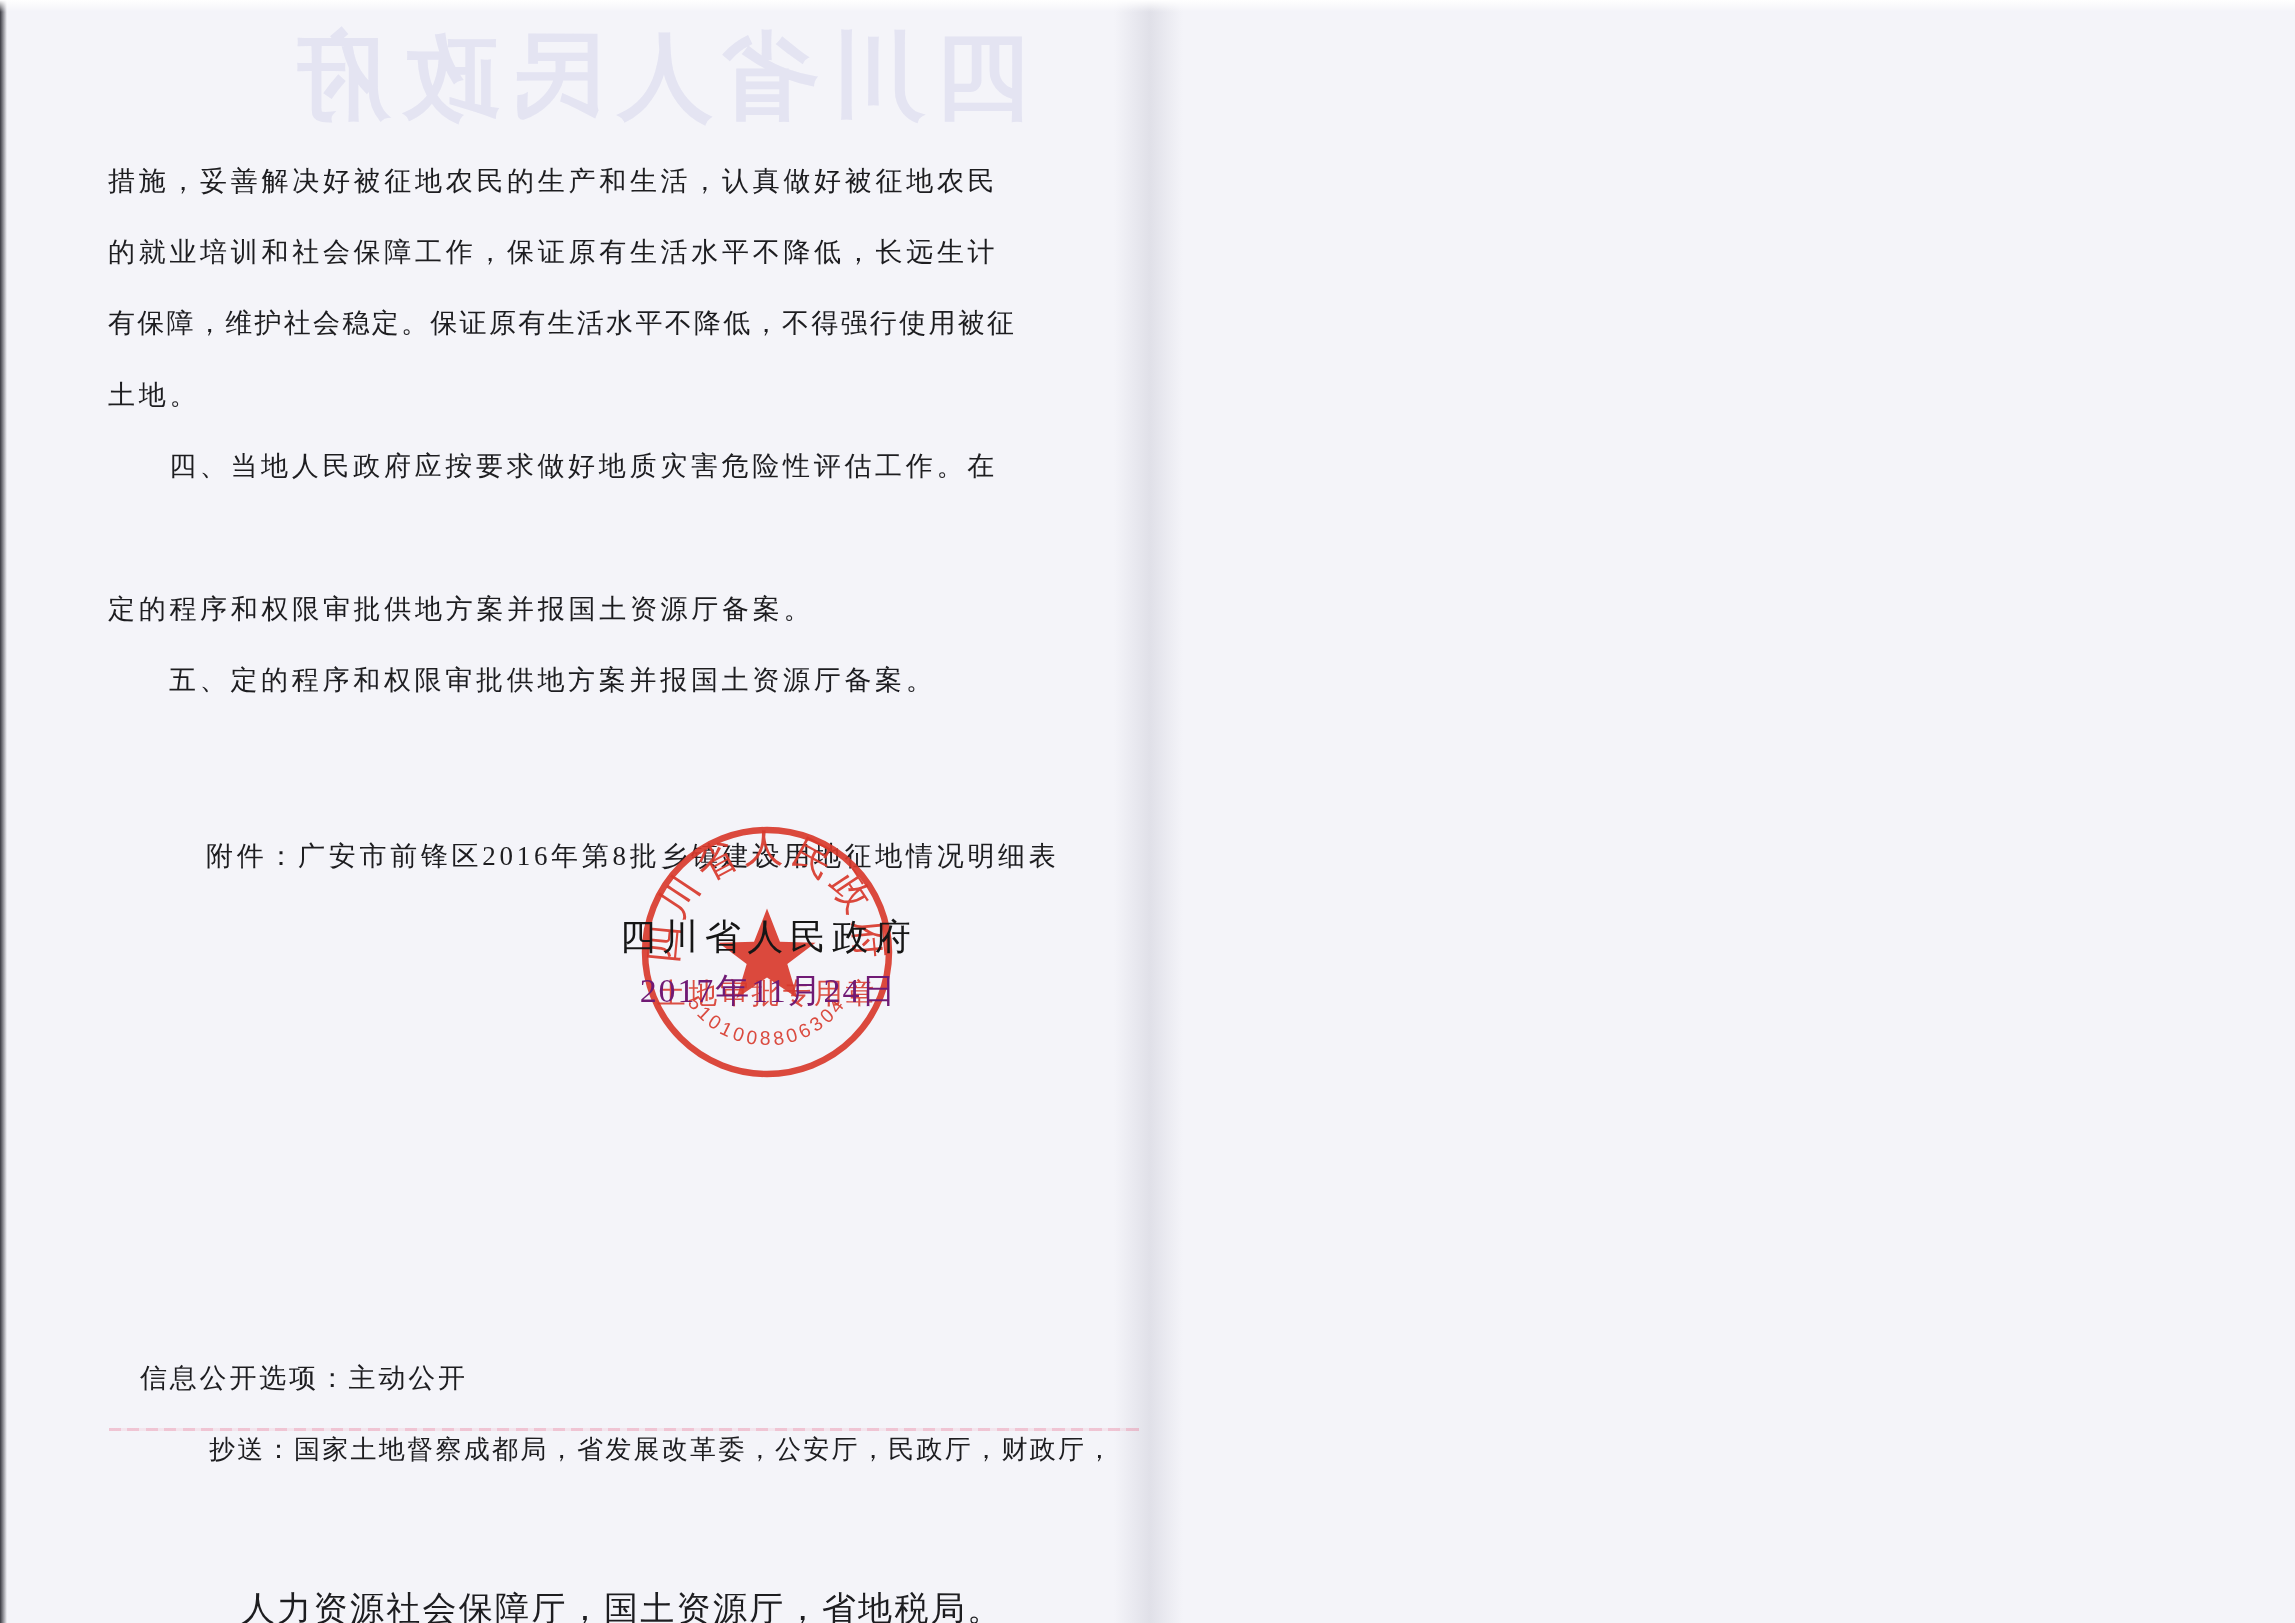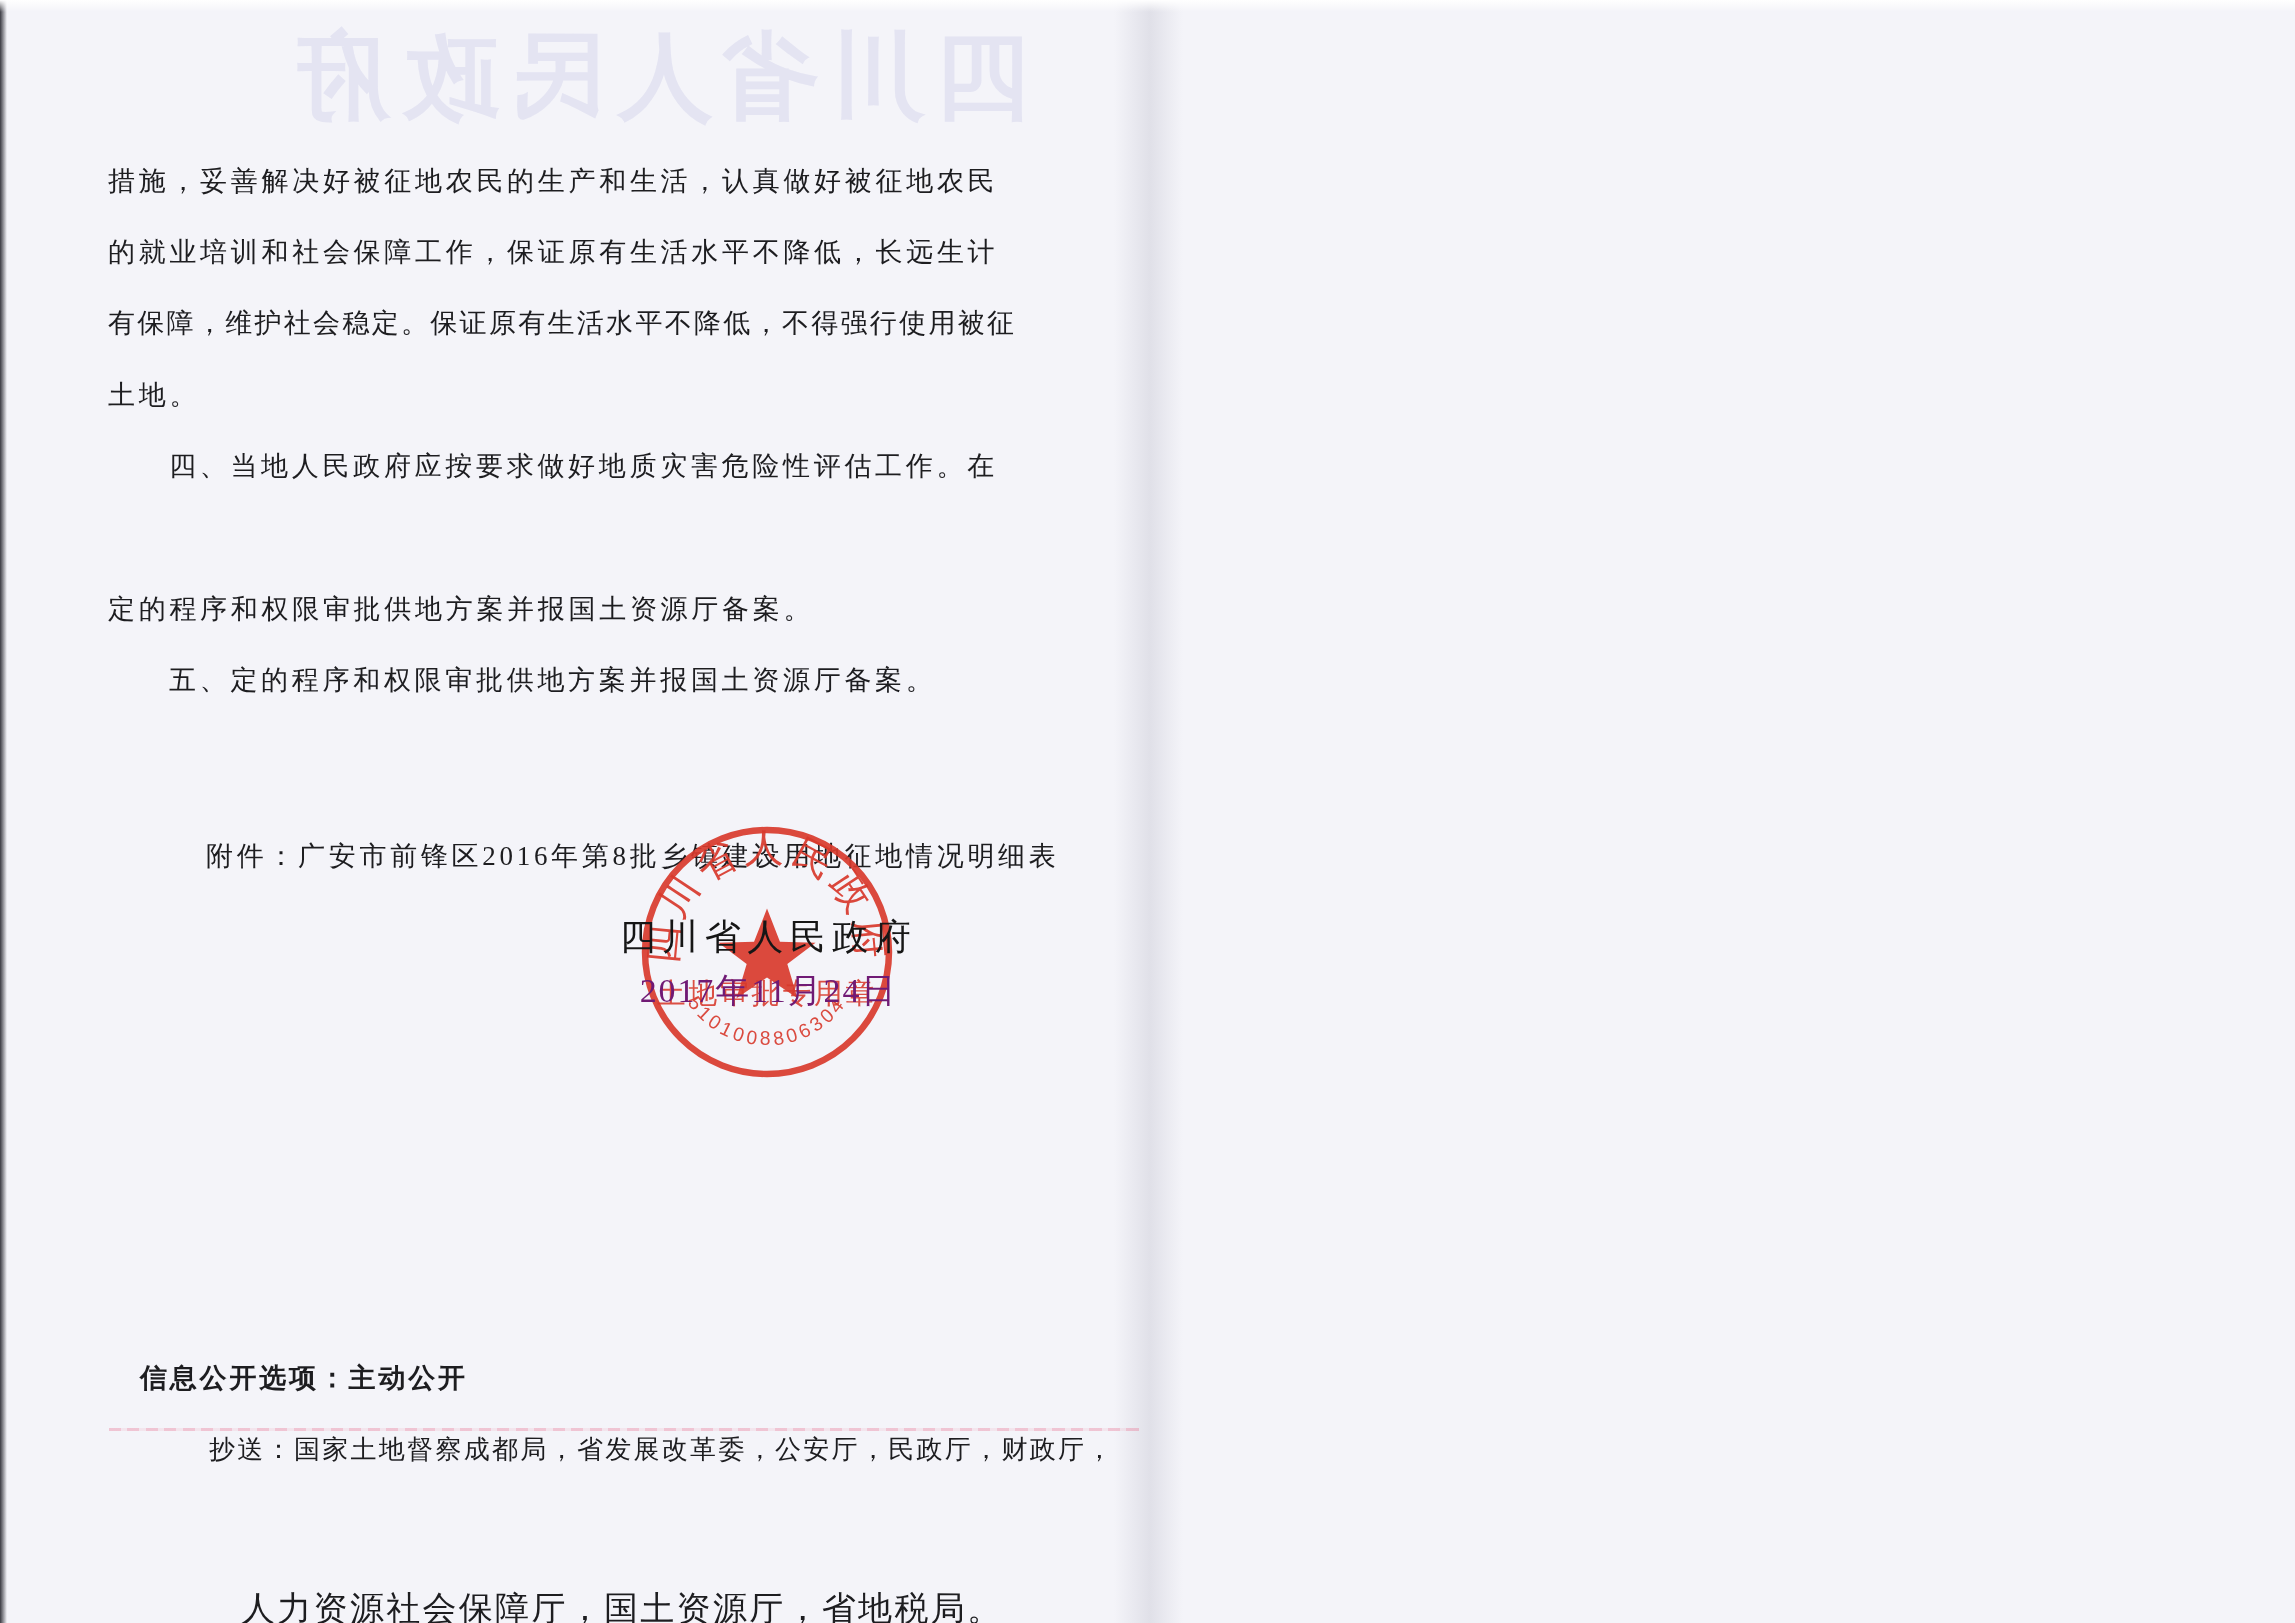--- a/index.html
+++ b/index.html
@@ -21,21 +21,21 @@
   .page-left{position:absolute;left:0;top:0;width:1148px;height:1623px;}
   .ghost{position:absolute;left:153px;top:14px;width:879px;
     font-size:95px;font-weight:bold;letter-spacing:12px;white-space:nowrap;
     color:rgba(104,96,188,.11);transform:scaleX(-1);}
   .pink-line{position:absolute;left:109px;top:1428px;width:1030px;height:3.2px;
     background:repeating-linear-gradient(90deg,rgba(232,120,150,.38) 0 12px,rgba(232,120,150,.12) 12px 18.5px);}
   .line{position:absolute;left:108px;width:981px;font-size:27px;letter-spacing:3.7px;white-space:nowrap;}
   .l0{top:163px;} .l1{top:234px;} .l2{top:305px;letter-spacing:2.3px;} .l3{top:377px;}
   .l4{top:448px;padding-left:61px;} .l5{top:519px;} .l6{top:591px;} .l7{top:662px;padding-left:61px;}
   .l8{top:806px;padding-left:98px;margin-top:32px;}
-  .info-open{position:absolute;left:140px;top:1360px;font-size:27px;letter-spacing:2.8px;font-weight:bold;
+  .info-open{position:absolute;left:140px;top:1360px;font-size:27px;letter-spacing:2.8px;font-weight:normal;
     font-family:"Liberation Sans","DejaVu Sans",sans-serif;white-space:nowrap;}
   .cc1{position:absolute;left:169px;top:1432px;font-size:26px;letter-spacing:2.3px;white-space:nowrap;margin-left:40px;}
   .cc2{position:absolute;left:241px;top:1586px;font-size:34px;letter-spacing:2.3px;white-space:nowrap;}
 
   
   .seal{position:absolute;left:633px;top:818px;width:268px;height:268px;}
   .seal svg{position:absolute;left:0;top:0;}
   .seal-black-org{position:absolute;left:616px;top:913px;width:305px;text-align:center;
     font-size:36px;letter-spacing:6.5px;color:#161616;white-space:nowrap;}
   .seal-black-date{position:absolute;left:602px;top:968px;width:333px;text-align:center;

